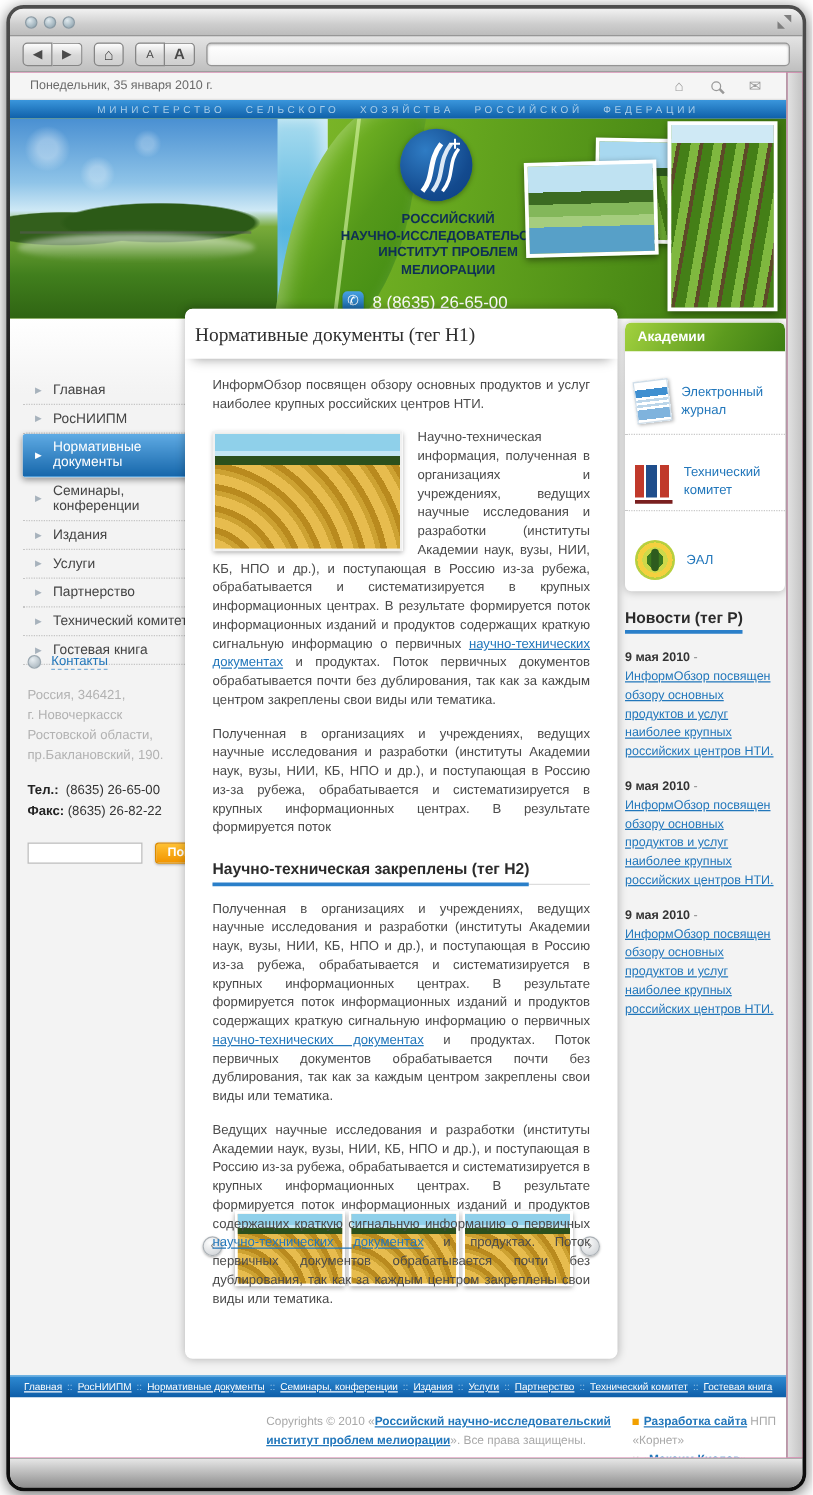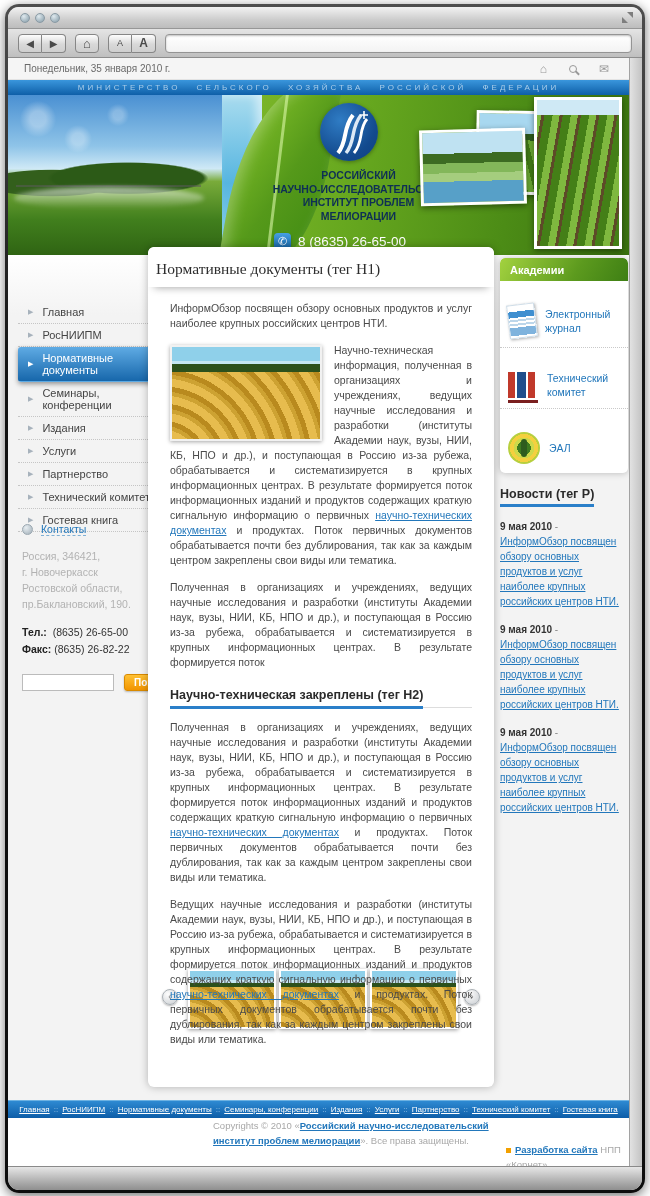--- a/index.html
+++ b/index.html
@@ -164,23 +164,23 @@
   .nitem b { color:#333; }
   .nitem .dash { color:#888; }
   .nitem a { color:#2277bb; text-decoration:underline; cursor:pointer; }
 
   
   .footnav { height:18px; background:linear-gradient(#2e8ad2,#0d5da8); border-top:1px solid #6db2e2;
     display:flex; align-items:center; justify-content:center; font-size:8px; white-space:nowrap; }
   .footnav a { color:#fff; text-decoration:underline; margin:0 2px; cursor:pointer; }
   .footnav .fsep { color:#9cc6e6; margin:0 2px; }
   .copyarea { position:relative; height:56px; background:#fff; font-size:9.5px; color:#a8a8a8; }
-  .copyleft { position:absolute; left:205px; top:0; width:290px; line-height:15px; }
+  .copyleft { position:absolute; left:205px; top:12px; width:290px; line-height:15px; }
   .copyleft a { color:#2277bb; font-weight:bold; text-decoration:underline; cursor:pointer; }
-  .copyright-r { position:absolute; left:498px; top:24px; width:118px; line-height:15px; }
+  .copyright-r { position:absolute; left:498px; top:12px; width:118px; line-height:15px; }
   .copyright-r a { color:#2277bb; font-weight:bold; text-decoration:underline; cursor:pointer; }
   .obullet { display:inline-block; width:5px; height:5px; background:#f2a000; margin-right:4px; }
 </style>
 </head>
 <body>
 
 <div class="window">
  <div class="win-inner">
 
   <div class="titlebar">

